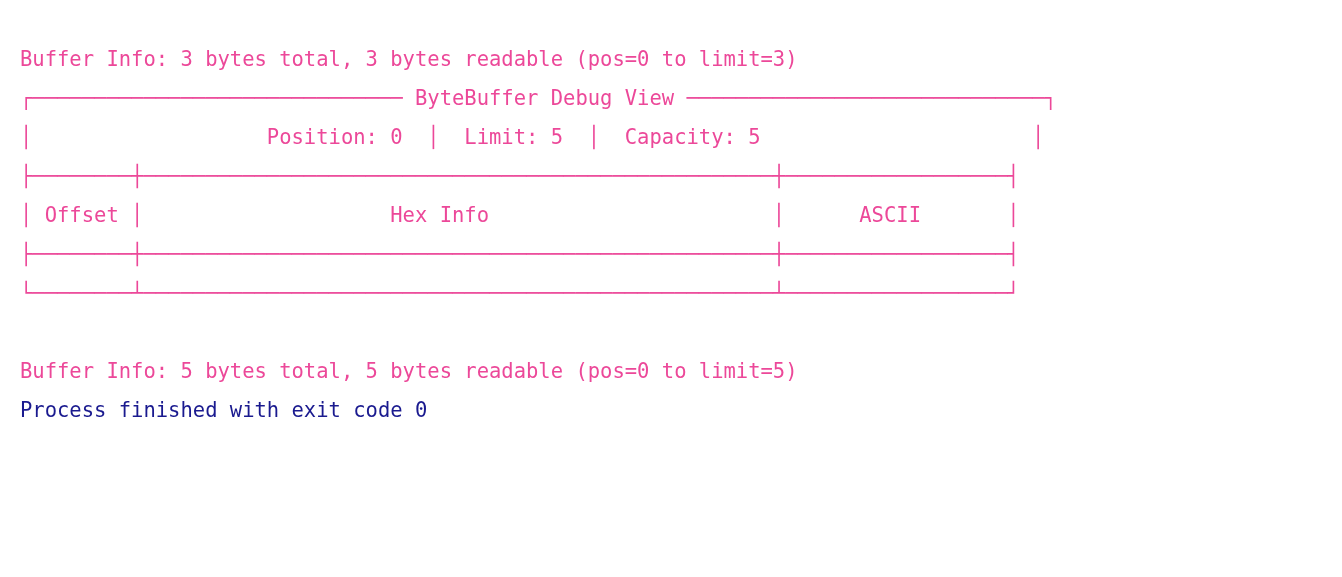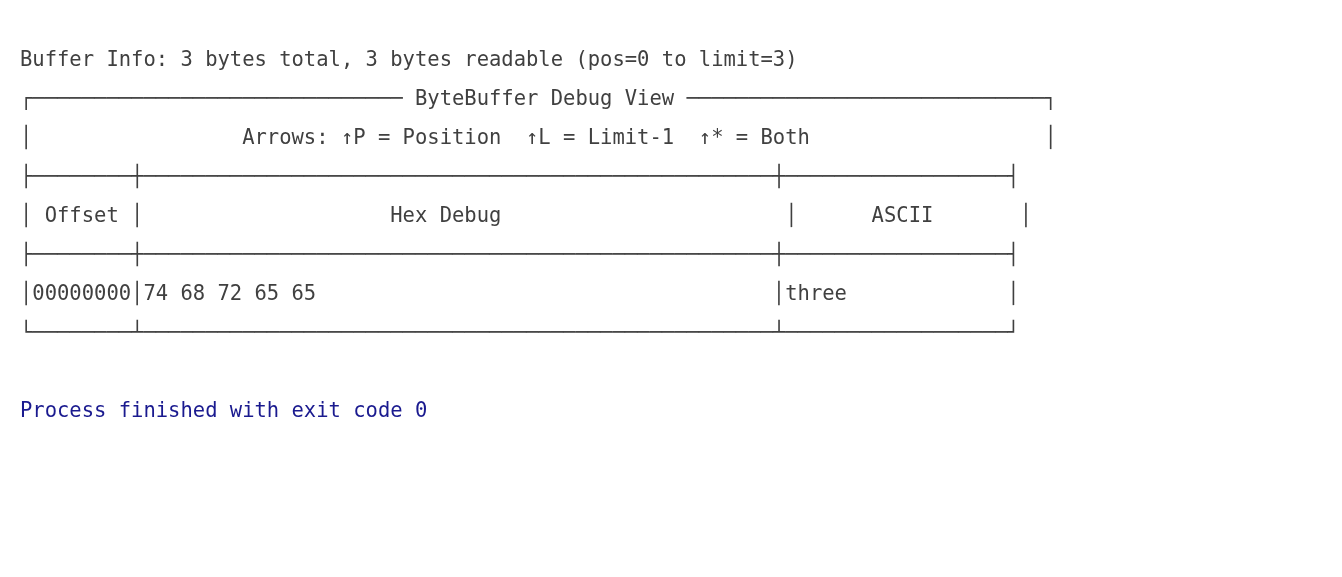--- a/index.html
+++ b/index.html
@@ -26,48 +26,48 @@
     height: 39px;
     white-space: pre;
     color: #0a0a0a;
     letter-spacing: 0px;
     -webkit-font-smoothing: none;
   }
   .line.blue {
     color: #1a1a8f;
   }
   .line.plain {
-    color: #404040;
+    color: #ec4899;
   }
   .spacer {
     height: 39px;
   }
 </style>
 </head>
 <body>
 
 <div id="console">
 
   <div class="line plain">Buffer Info: 3 bytes total, 3 bytes readable (pos=0 to limit=3)</div>
 
   <div class="line plain">┌────────────────────────────── ByteBuffer Debug View ─────────────────────────────┐</div>
 
+  <div class="line plain">│                   Position: 0  │  Limit: 5  │  Capacity: 5                      │</div>
 
-  <div class="line plain">│                 Arrows: ↑P = Position  ↑L = Limit-1  ↑* = Both                   │</div>
 
   <div class="line plain">├────────┼───────────────────────────────────────────────────┼──────────────────┤</div>
 
-  <div class="line plain">│ Offset │                    Hex Debug                       │      ASCII       │</div>
+  <div class="line plain">│ Offset │                    Hex Info                       │      ASCII       │</div>
 
   <div class="line plain">├────────┼───────────────────────────────────────────────────┼──────────────────┤</div>
 
-  <div class="line plain">│00000000│74 68 72 65 65                                     │three             │</div>
 
 
   <div class="line plain">└────────┴───────────────────────────────────────────────────┴──────────────────┘</div>
 
   <div class="line plain spacer"></div>
 
+  <div class="line plain">Buffer Info: 5 bytes total, 5 bytes readable (pos=0 to limit=5)</div>
 
 
   <div class="line blue">Process finished with exit code 0</div>
 
 </div>
 
 </body></html>

